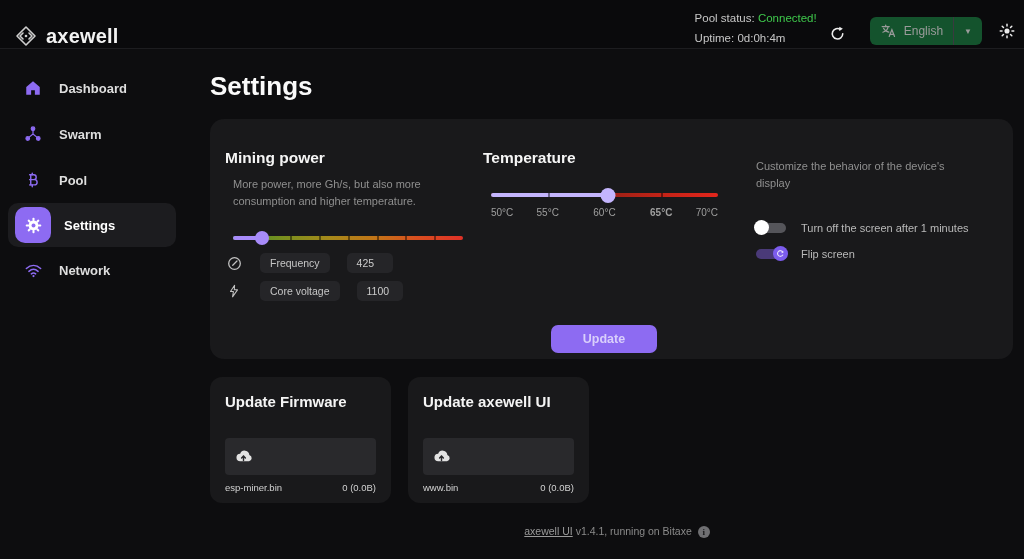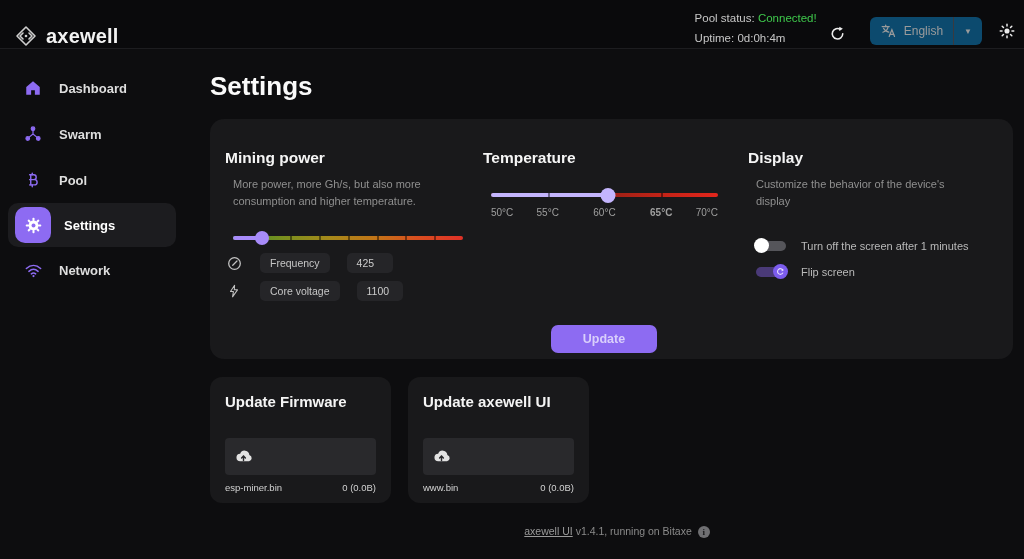--- a/index.html
+++ b/index.html
@@ -15,21 +15,21 @@
     display:flex; align-items:flex-end; padding:0 8px 0 14px;
   }
   .brand { display:flex; align-items:center; gap:8px; }
   .brand-name { font-size:20px; font-weight:800; color:#f3f3f3; letter-spacing:.2px; }
   .topbar-right { margin-left:auto; display:flex; align-items:flex-end; gap:12px; }
   .status { font-size:11.5px; line-height:1.75; text-align:left; color:#c7c7c7; }
   .status .green { color:#3fc94c; }
   .refresh-btn { color:#ededed; cursor:pointer; margin-bottom:2px; }
   .top-controls { display:flex; align-items:center; gap:12px; margin-bottom:3px; margin-left:12px; }
   .lang-btn {
-    display:flex; align-items:center; background:#0c4a6e; border-radius:6px;
+    display:flex; align-items:center; background:#14532d; border-radius:6px;
     height:28px; padding-left:10px; color:#9b9b9b; font-size:12px; cursor:pointer;
   }
   .lang-btn .lang-label { margin-left:7px; }
   .lang-divider { width:1px; height:28px; background:#3a3a3f; margin-left:10px; }
   .lang-caret { padding:0 10px; font-size:8px; color:#9b9b9b; }
   .theme-btn { color:#ececec; cursor:pointer; margin-left:4px; display:flex; }
 
   
   .layout { display:flex; height:498px; }
   .sidebar { width:186px; flex-shrink:0; padding-top:16px; }
@@ -307,21 +307,20 @@
           <div class="tick-labels">
             <span class="tl-0">50°C</span>
             <span class="tl-25">55°C</span>
             <span class="tl-50">60°C</span>
             <span class="tl-75">65°C</span>
             <span class="tl-100">70°C</span>
           </div>
         </div>
 
         <div class="col3">
-          <h2 class="sec-title">Display</h2>
           <p class="sec-desc">Customize the behavior of the device's display</p>
           <div class="toggles">
             <div class="toggle-row">
               <span class="switch off">
                 <span class="sw-track"></span>
                 <span class="sw-thumb"></span>
               </span>
               <span>Turn off the screen after 1 minutes</span>
             </div>
             <div class="toggle-row">

